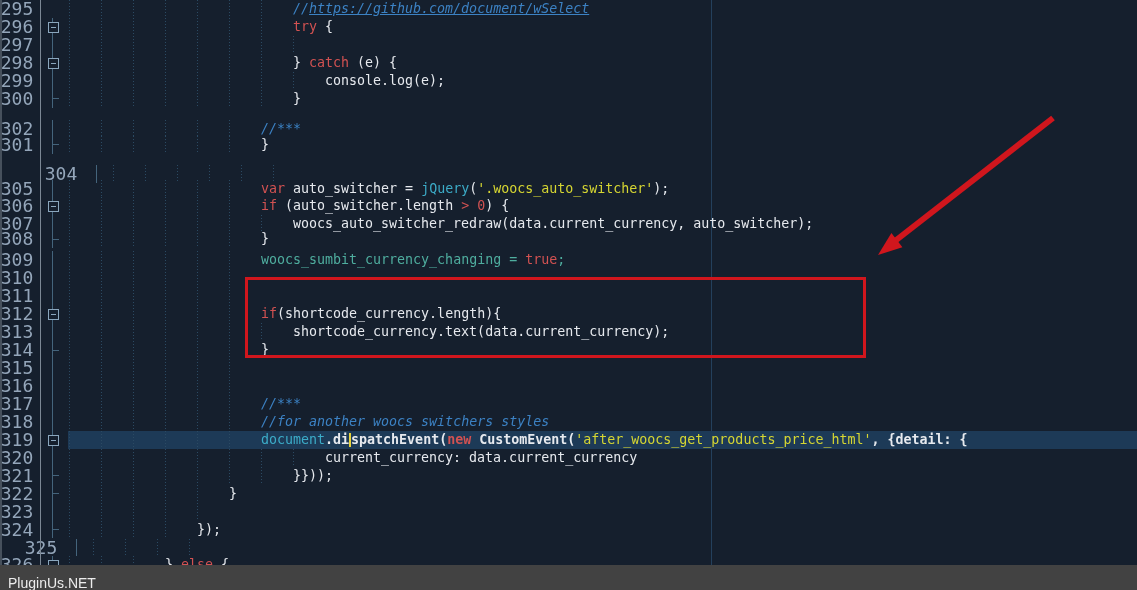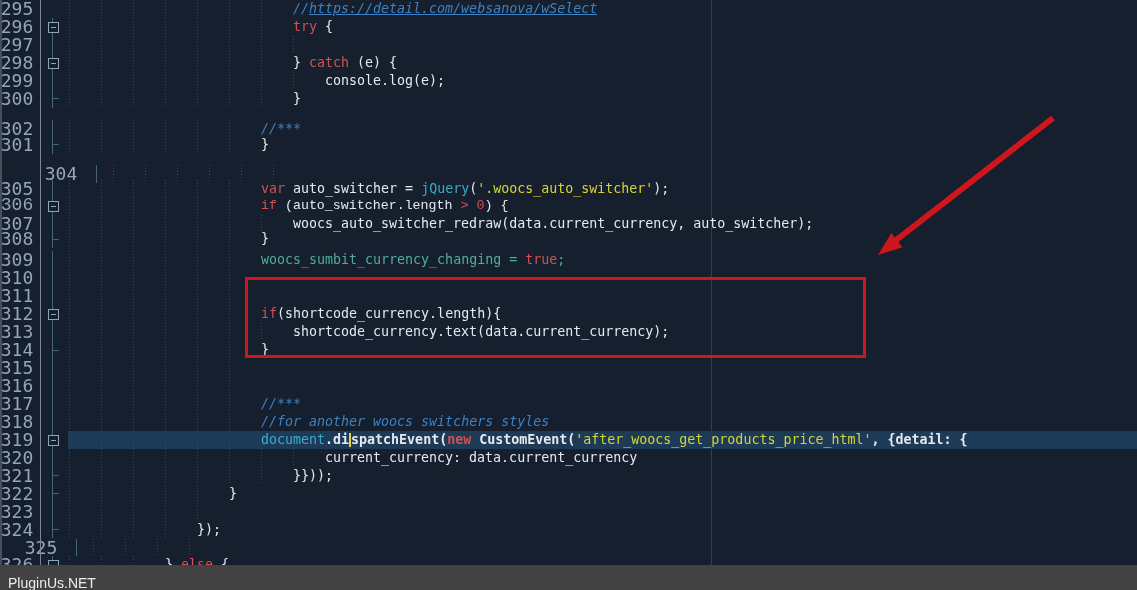--- a/index.html
+++ b/index.html
@@ -46,21 +46,21 @@
     <div class="gutter-sep"></div>
     <div class="row" style="top: 0px;">
         <div class="guide" style="left: 69px;"></div>
         <div class="guide" style="left: 101px;"></div>
         <div class="guide" style="left: 133px;"></div>
         <div class="guide" style="left: 165px;"></div>
         <div class="guide" style="left: 197px;"></div>
         <div class="guide" style="left: 229px;"></div>
         <div class="guide" style="left: 261px;"></div>
         <span class="num">295</span>
-        <span class="code" style="padding-left: 224px;"><span class="t-com">//</span><span class="t-comu">https://detail.com/websanova/wSelect</span></span>
+        <span class="code" style="padding-left: 224px;"><span class="t-com">//</span><span class="t-comu">https://github.com/document/wSelect</span></span>
       </div>
       <div class="row" style="top: 17.95px;">
         <div class="guide" style="left: 69px;"></div>
         <div class="guide" style="left: 101px;"></div>
         <div class="guide" style="left: 133px;"></div>
         <div class="guide" style="left: 165px;"></div>
         <div class="guide" style="left: 197px;"></div>
         <div class="guide" style="left: 229px;"></div>
         <div class="guide" style="left: 261px;"></div>
         <div class="fold-vline"></div>
@@ -161,21 +161,21 @@
         <div class="guide" style="left: 69px;"></div>
         <div class="guide" style="left: 101px;"></div>
         <div class="guide" style="left: 133px;"></div>
         <div class="guide" style="left: 165px;"></div>
         <div class="guide" style="left: 197px;"></div>
         <div class="guide" style="left: 229px;"></div>
         <div class="fold-vline"></div>
         <span class="num">305</span>
         <span class="code" style="padding-left: 192px;"><span class="t-kw">var</span><span class="t-txt"> auto_switcher = </span><span class="t-cyan">jQuery</span><span class="t-txt">(</span><span class="t-str">'.woocs_auto_switcher'</span><span class="t-txt">);</span></span>
       </div>
-      <div class="row" style="top: 197.45px; font-family: Liberation Mono, monospace;">
+      <div class="row" style="top: 197.45px;">
         <div class="guide" style="left: 69px;"></div>
         <div class="guide" style="left: 101px;"></div>
         <div class="guide" style="left: 133px;"></div>
         <div class="guide" style="left: 165px;"></div>
         <div class="guide" style="left: 197px;"></div>
         <div class="guide" style="left: 229px;"></div>
         <div class="fold-vline"></div>
         <div class="fold-box">
           <i></i>
         </div>

